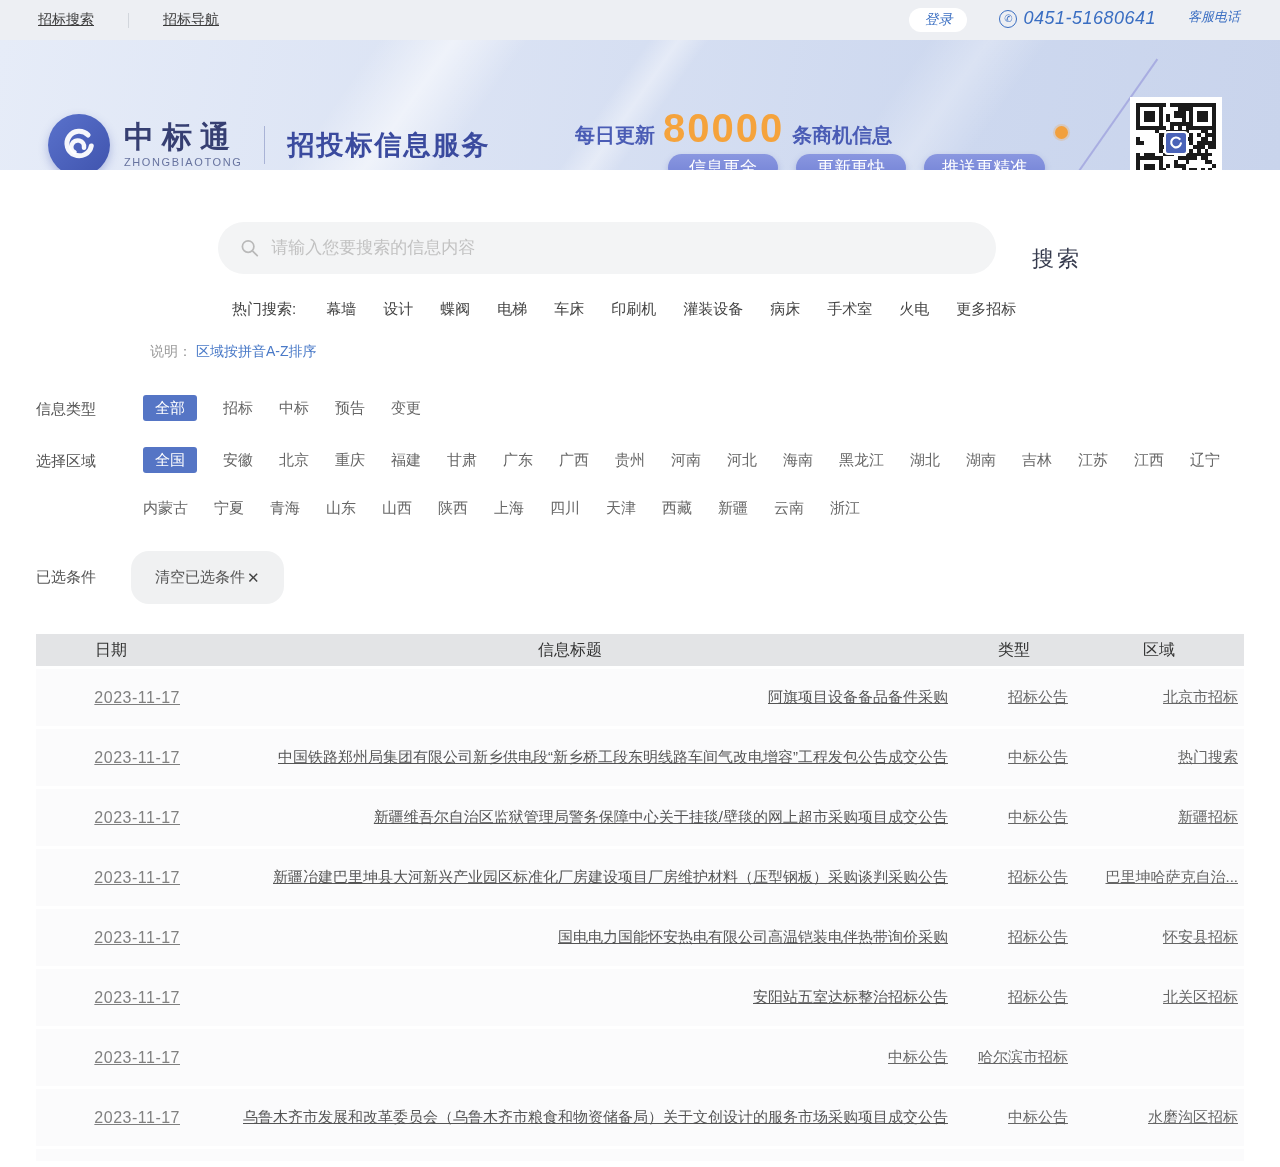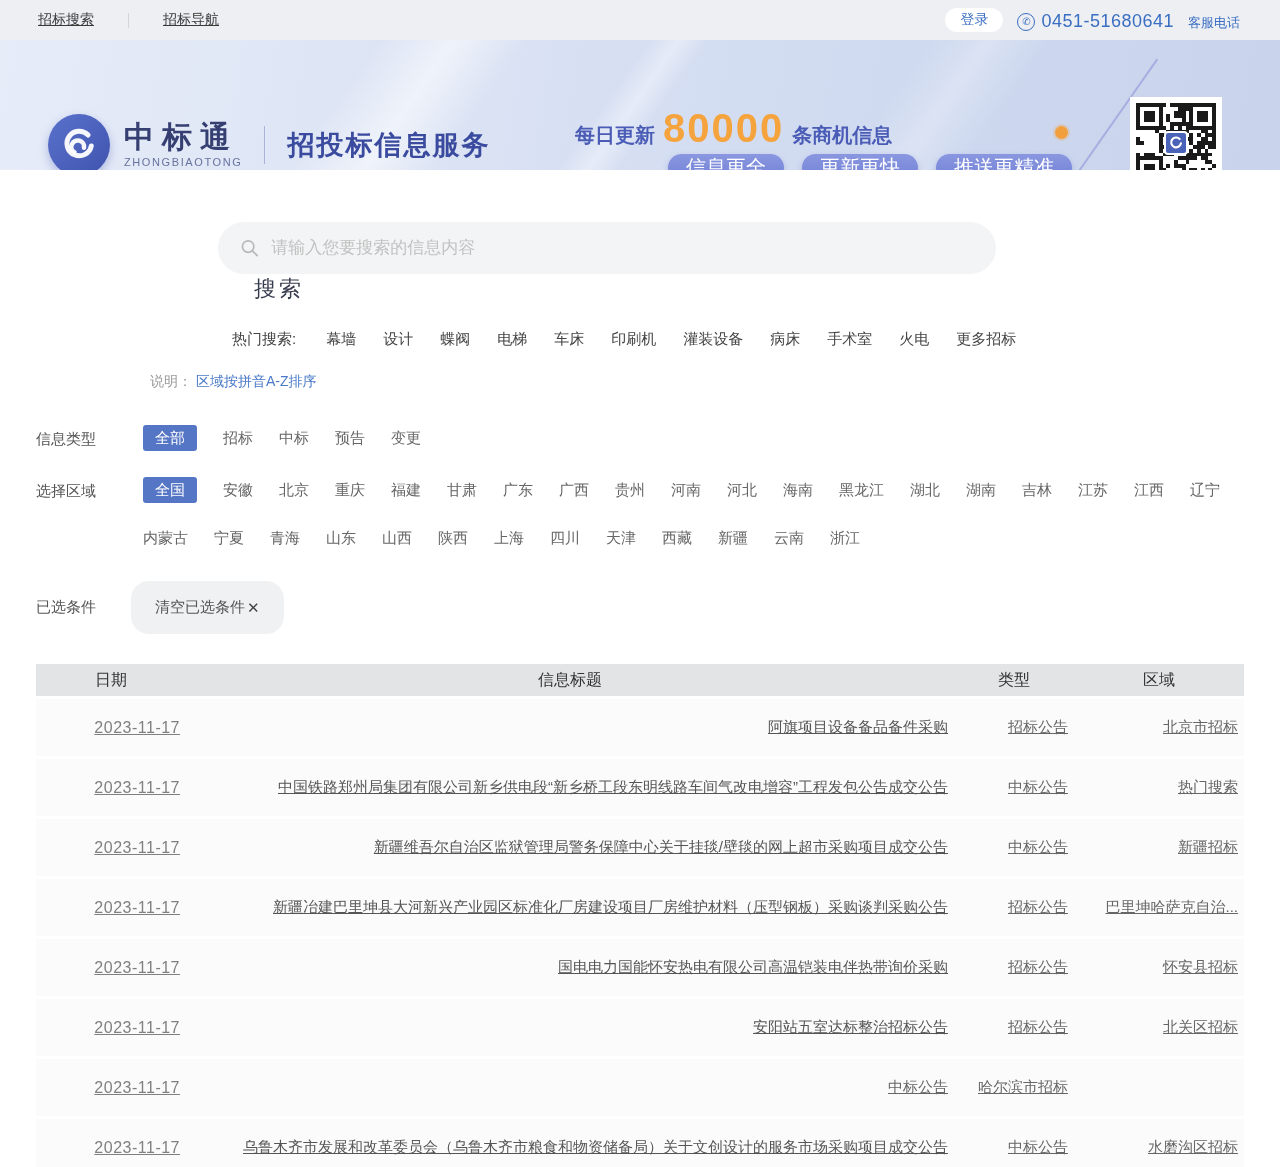--- a/index.html
+++ b/index.html
@@ -5,21 +5,21 @@
   * { margin:0; padding:0; box-sizing:border-box; }
   html,body { width:1280px; height:1167px; overflow:hidden; background:#fff;
     font-family:"Liberation Sans","DejaVu Sans",sans-serif; color:#333; }
 
   
   .topbar { height:40px; background:#edeff3; display:flex; align-items:center;
     justify-content:space-between; padding:0 40px 0 38px; position:relative; }
   .topnav { display:flex; align-items:center; }
   .topnav .nav-item { font-size:14px; color:#3a3a3a; cursor:pointer;text-decoration:underline; }
   .topnav .sep { width:1px; height:15px; background:#d2d6dc; margin:0 34px; }
-  .topbar-right { display:flex; align-items:flex-end; gap:14px; }
+  .topbar-right { display:flex; align-items:flex-start; gap:32px;font-style:italic; }
   .login-btn { background:#fff; color:#3b6fc2; font-size:14px; padding:3px 15px;
     border-radius:13px; cursor:pointer; }
   .phone-wrap { display:flex; align-items:center; gap:6px; color:#3a6ec2; }
   .phone-icon { width:18px; height:18px; border:1.5px solid #3a6ec2; border-radius:50%;
     display:flex; align-items:center; justify-content:center; font-size:10px; }
   .phone-num { font-size:18px; letter-spacing:.5px; }
   .service-label { font-size:13px; color:#3a6ec2; }
 
   
   .banner { height:130px; position:relative; overflow:hidden;
@@ -41,34 +41,34 @@
   .brand-name { font-size:30px; font-weight:bold; color:#363f72; letter-spacing:8px; line-height:30px; }
   .brand-sub { font-size:11px; color:#67739f; letter-spacing:1.6px; margin-top:4px; }
   .brand-divider { width:1px; height:38px; background:#a9b3d6; margin:0 22px; }
   .brand-tagline { font-size:27px; font-weight:bold; color:#3a4a9e; letter-spacing:2px; }
 
   .daily { position:absolute; left:575px; top:66px; display:flex; align-items:baseline; white-space:nowrap; }
   .daily-prefix,.daily-suffix { font-size:20px; color:#4a5cb5; font-weight:bold; }
   .daily-count { font-size:40px; font-weight:bold; color:#f5a33c; margin:0 8px; letter-spacing:2px; }
   .pill-row { position:absolute; left:668px; top:114px; display:flex; gap:18px; }
   .feature-pill { min-width:110px; height:27px; border-radius:14px; padding:0 18px;
-    background:linear-gradient(180deg,#8a97e0,#7080d5); color:#fff; font-size:20px;
+    background:linear-gradient(180deg,#8a97e0,#7080d5); color:#fff; font-size:17px;
     display:flex; align-items:center; justify-content:center;
     box-shadow:0 3px 6px rgba(90,100,190,.35);text-align:right; }
 
   .qr-box { position:absolute; left:1130px; top:57px; width:92px; height:92px; background:#fff;
     display:flex; align-items:center; justify-content:center; }
   .qr-inner { position:relative; width:80px; height:80px; }
   .qr-logo { position:absolute; left:50%; top:50%; transform:translate(-50%,-50%);
     width:24px; height:24px; background:#4a63b8; border:2px solid #fff; border-radius:4px;
     display:flex; align-items:center; justify-content:center; }
 
   
   .content { width:1208px; margin:0 auto; position:relative; }
-  .search-row { display:flex; align-items:flex-start; margin:52px 0 0 182px;flex-direction:column; }
+  .search-row { display:flex; align-items:flex-end; margin:52px 0 0 182px; }
   .search-box { width:778px; height:52px; background:#f3f4f5; border-radius:26px;
     display:flex; align-items:center; padding:0 22px; }
   .search-box input { border:none; outline:none; background:transparent; font-size:17px;
     color:#444; width:100%; margin-left:12px; font-family:inherit; }
   .search-box input::placeholder { color:#c2c2c2; }
   .search-btn { font-size:22px; color:#363b4e; margin-left:36px; letter-spacing:3px; cursor:pointer; }
 
   .hot-row { display:flex; align-items:center; margin:26px 0 0 196px; font-size:15px; color:#444; }
   .hot-label { margin-right:30px; }
   .hot-items { display:flex; gap:27px; }

